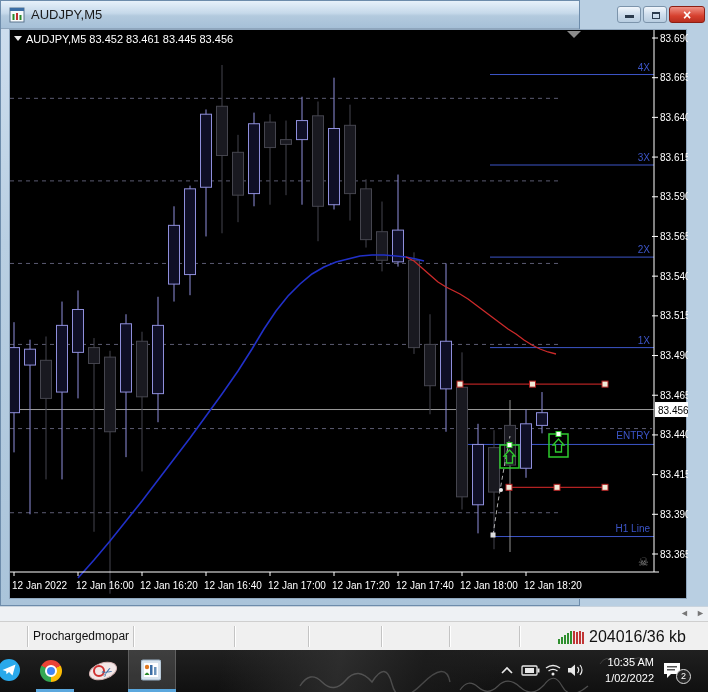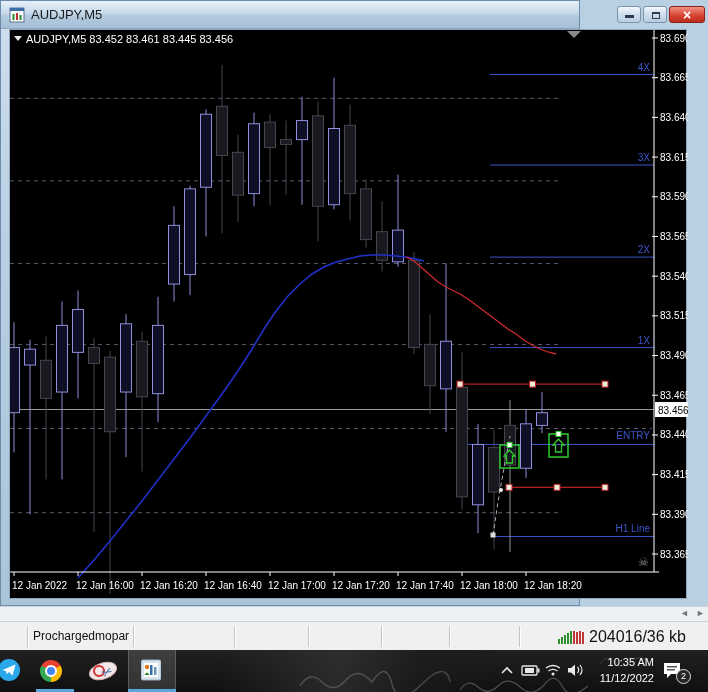--- a/index.html
+++ b/index.html
@@ -349,21 +349,21 @@
       </g>
       <g>
         <polygon points="74,9 77,9 81,5.5 81,17 77,13.5 74,13.5" fill="#e8e8e8"></polygon>
         <path d="M83.5 8 q2.5 3 0 6" fill="none" stroke="#e8e8e8" stroke-width="1.2"></path>
         <path d="M86 6 q4 5 0 10" fill="none" stroke="#e8e8e8" stroke-width="1.2"></path>
       </g>
     </svg>
 
     <div class="clock">
       <div>10:35 AM</div>
-      <div>11/12/2022</div>
+      <div>1/02/2022</div>
     </div>
 
     <svg class="notif" width="22" height="18">
       <path d="M2 2 h16 v11 h-9 l-4 4 v-4 h-3 z" fill="#fff"></path>
       <rect x="5" y="5" width="10" height="1.5" fill="#555"></rect>
       <rect x="5" y="8" width="8" height="1.5" fill="#555"></rect>
     </svg>
     <div class="badge">2</div>
   </div>
 

